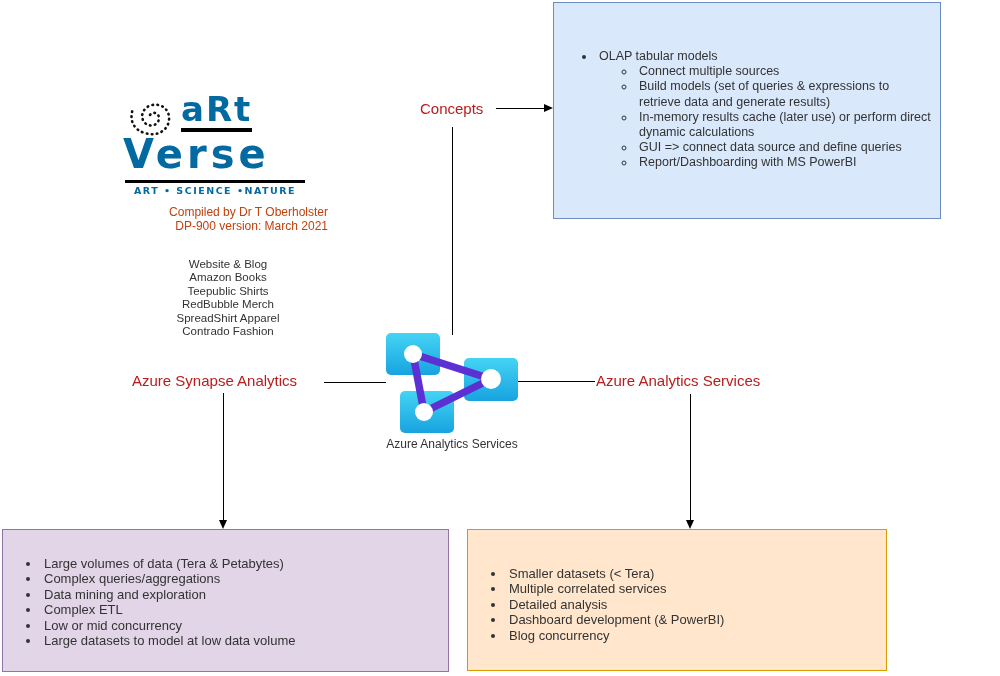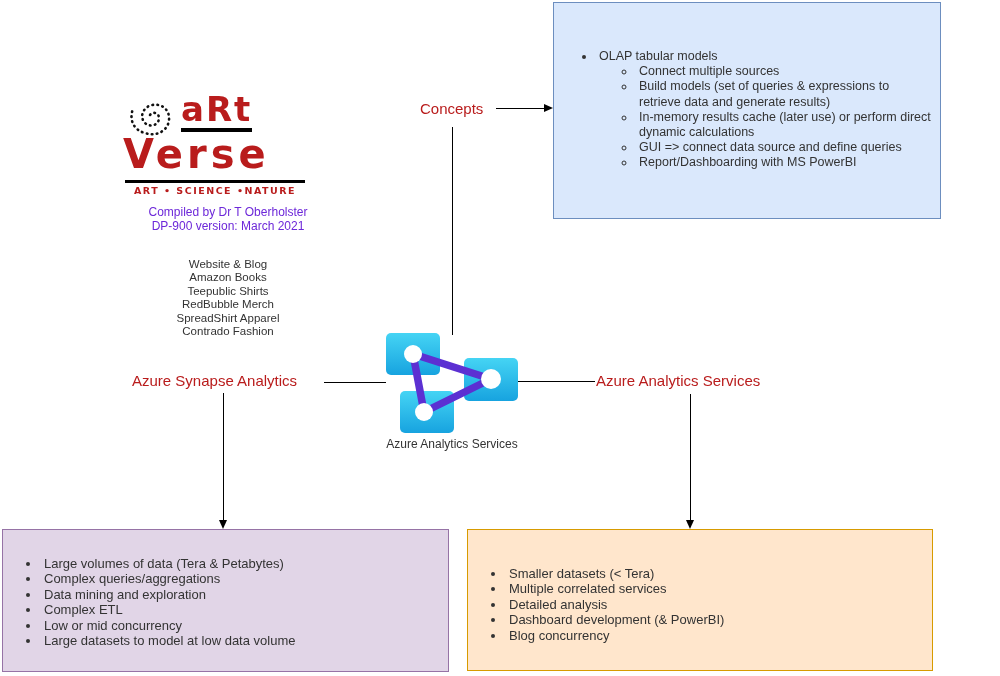--- a/index.html
+++ b/index.html
@@ -3,46 +3,46 @@
 <meta charset="utf-8">
 <style>
   * { margin:0; padding:0; box-sizing:border-box; }
   body { font-family:"Liberation Sans", sans-serif; background:#fff; }
   .canvas { position:relative; width:1000px; height:676px; background:#fff; overflow:hidden; color:#333; }
 
   
   .box { position:absolute; border:1px solid; }
   .box-concepts { left:553px; top:2px; width:388px; height:217px; background:#dae8fc; border-color:#6c8ebf; font-size:12.5px; line-height:15.2px; padding:46px 8px 0 4px; }
   .box-synapse { left:2px; top:529px; width:447px; height:143px; background:#e1d5e7; border-color:#9673a6; font-size:13px; line-height:15.4px; padding:26px 12px 0 0; }
-  .box-services { left:467px; top:529px; width:466px; height:142px; background:#ffe6cc; border-color:#d79b00; font-size:13px; line-height:15.4px; padding:36px 8px 0 0; }
+  .box-services { left:467px; top:529px; width:420px; height:142px; background:#ffe6cc; border-color:#d79b00; font-size:13px; line-height:15.4px; padding:36px 8px 0 0; }
   .box ul { margin:0; padding-left:38px; list-style:disc; }
   .box ul ul { list-style:circle; padding-left:37px; }
   .box li { padding-left:3px; }
 
   
   .line { position:absolute; background:#000; }
   .ah-right { position:absolute; width:0; height:0; border-top:4px solid transparent; border-bottom:4px solid transparent; border-left:9px solid #000; }
   .ah-down { position:absolute; width:0; height:0; border-left:4px solid transparent; border-right:4px solid transparent; border-top:9px solid #000; }
 
   
   .lbl { position:absolute; font-size:15px; color:#b91c1c; white-space:nowrap; }
 
   
   .aas-icon-wrap { position:absolute; left:385px; top:332px; width:133px; height:103px; }
   .aas-caption { position:absolute; left:352px; top:437px; width:200px; text-align:center; font-size:12px; color:#333; }
 
   
-  .logo { position:absolute; left:123px; top:90px; width:190px; height:105px; color:#b91c1c; }
+  .logo { position:absolute; left:123px; top:90px; width:190px; height:105px; color:#0369a1; }
   .logo-spiral { position:absolute; left:0; top:3px; }
   .logo-art { position:absolute; left:58px; top:2px; font-family:"DejaVu Sans", sans-serif; font-weight:800; font-size:34px; line-height:1; letter-spacing:2px; border-bottom:4px solid #000; padding-bottom:2px; }
   .logo-verse { position:absolute; left:0; top:44px; font-family:"DejaVu Sans", sans-serif; font-weight:800; font-size:40px; line-height:1; letter-spacing:4px;text-align:right; }
   .logo-rule { position:absolute; left:2px; top:90px; width:180px; height:3px; background:#000; }
   .logo-tagline { position:absolute; left:2px; top:95px; width:180px; text-align:center; font-family:"DejaVu Sans", sans-serif; font-weight:800; font-size:9.5px; letter-spacing:1.5px; white-space:nowrap; }
 
-  .credit { position:absolute; left:128px; top:206px; width:200px; text-align:center; font-size:12px; line-height:13.5px; color:#6d28d9; }
+  .credit { position:absolute; left:128px; top:206px; width:200px; text-align:right; font-size:12px; line-height:13.5px; color:#c2410c; }
   .links { position:absolute; left:128px; top:258px; width:200px; text-align:center; font-size:11.5px; line-height:13.4px; color:#333; }
 </style>
 </head>
 <body>
 
 <div class="canvas">
 
   <div class="logo">
     <svg class="logo-spiral" width="54" height="50" viewBox="0 0 54 50">
       <path d="M27 22 c3 -4 9 -2 9 3 c0 7 -9 10 -14 5 c-6 -6 -2 -16 7 -18 c11 -2 18 6 17 15 c-1 11 -13 17 -24 13 C10 37 6 26 10 16" fill="none" stroke="#111" stroke-width="2.6" stroke-dasharray="0.6 4.4" stroke-linecap="round"></path>

